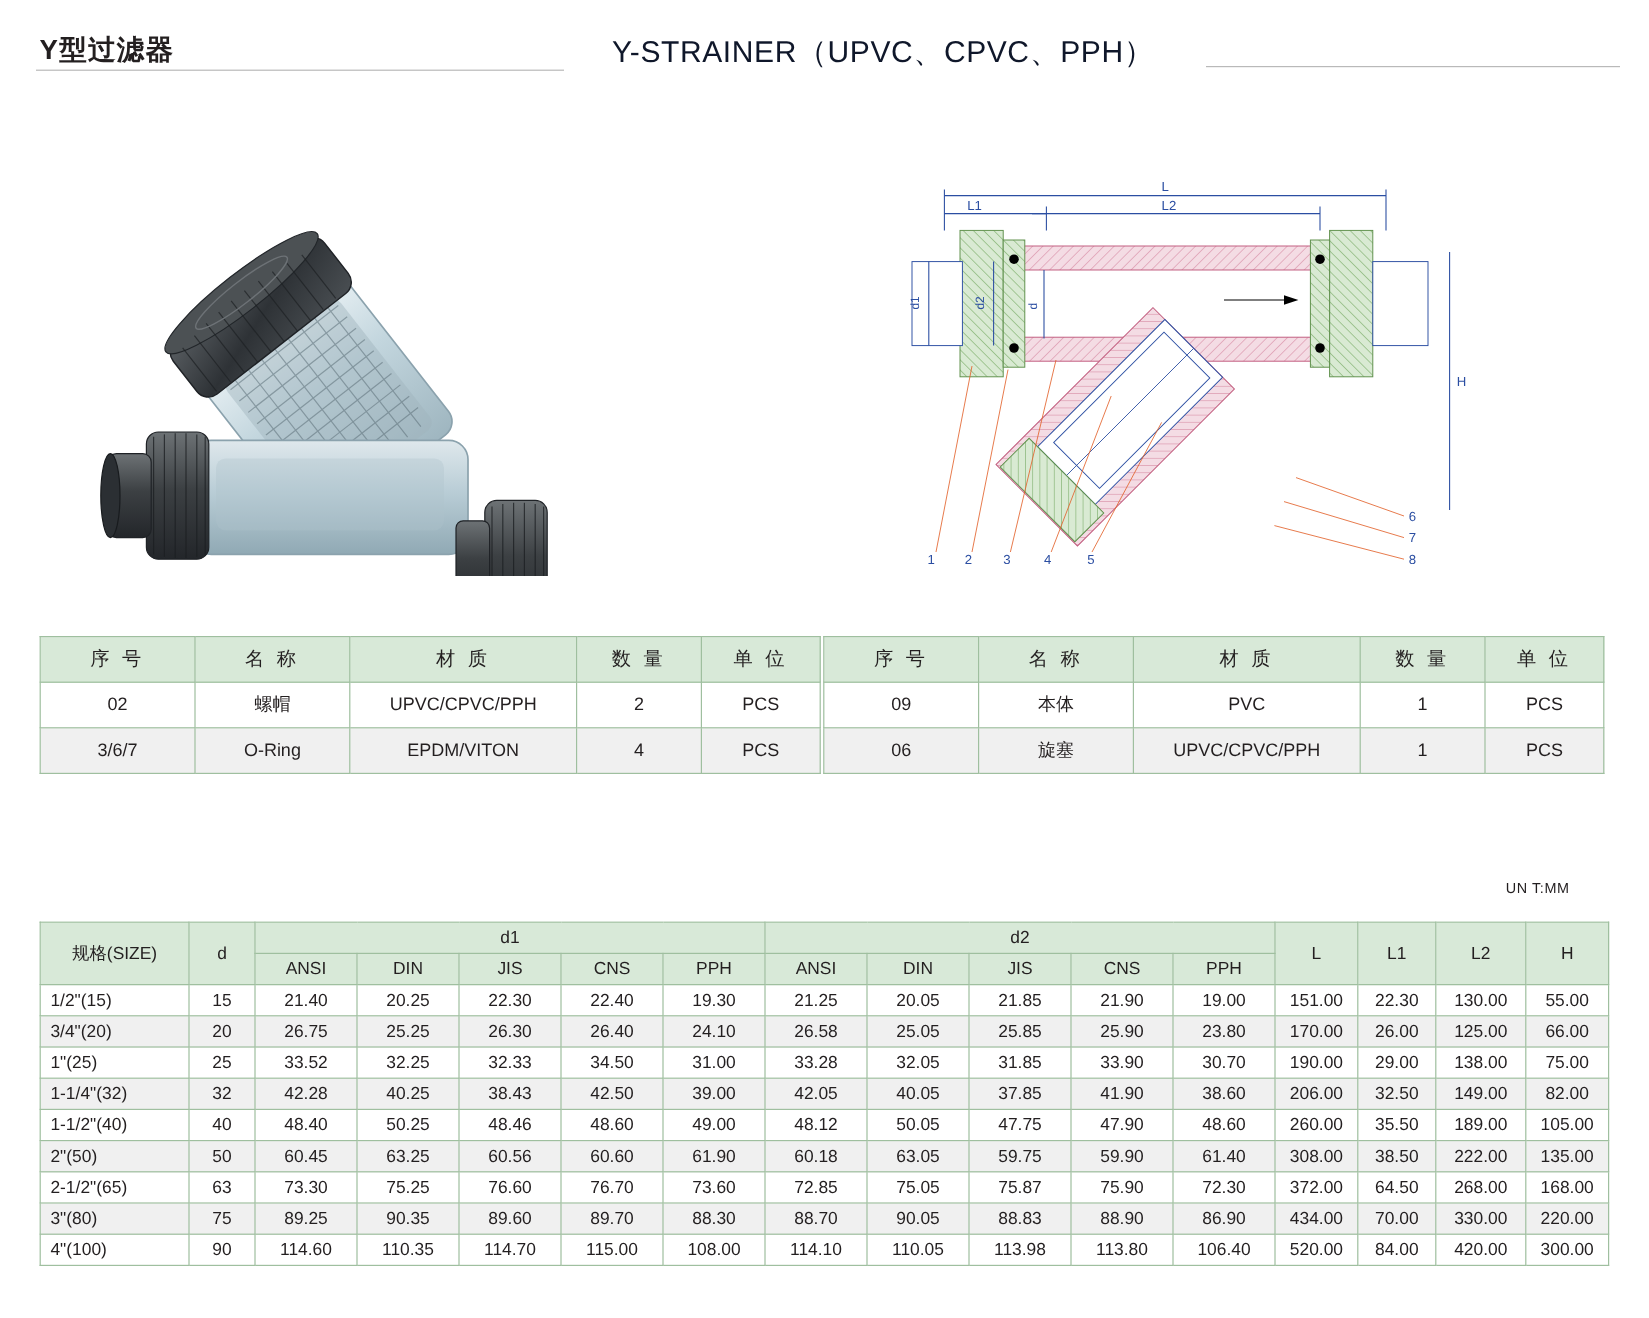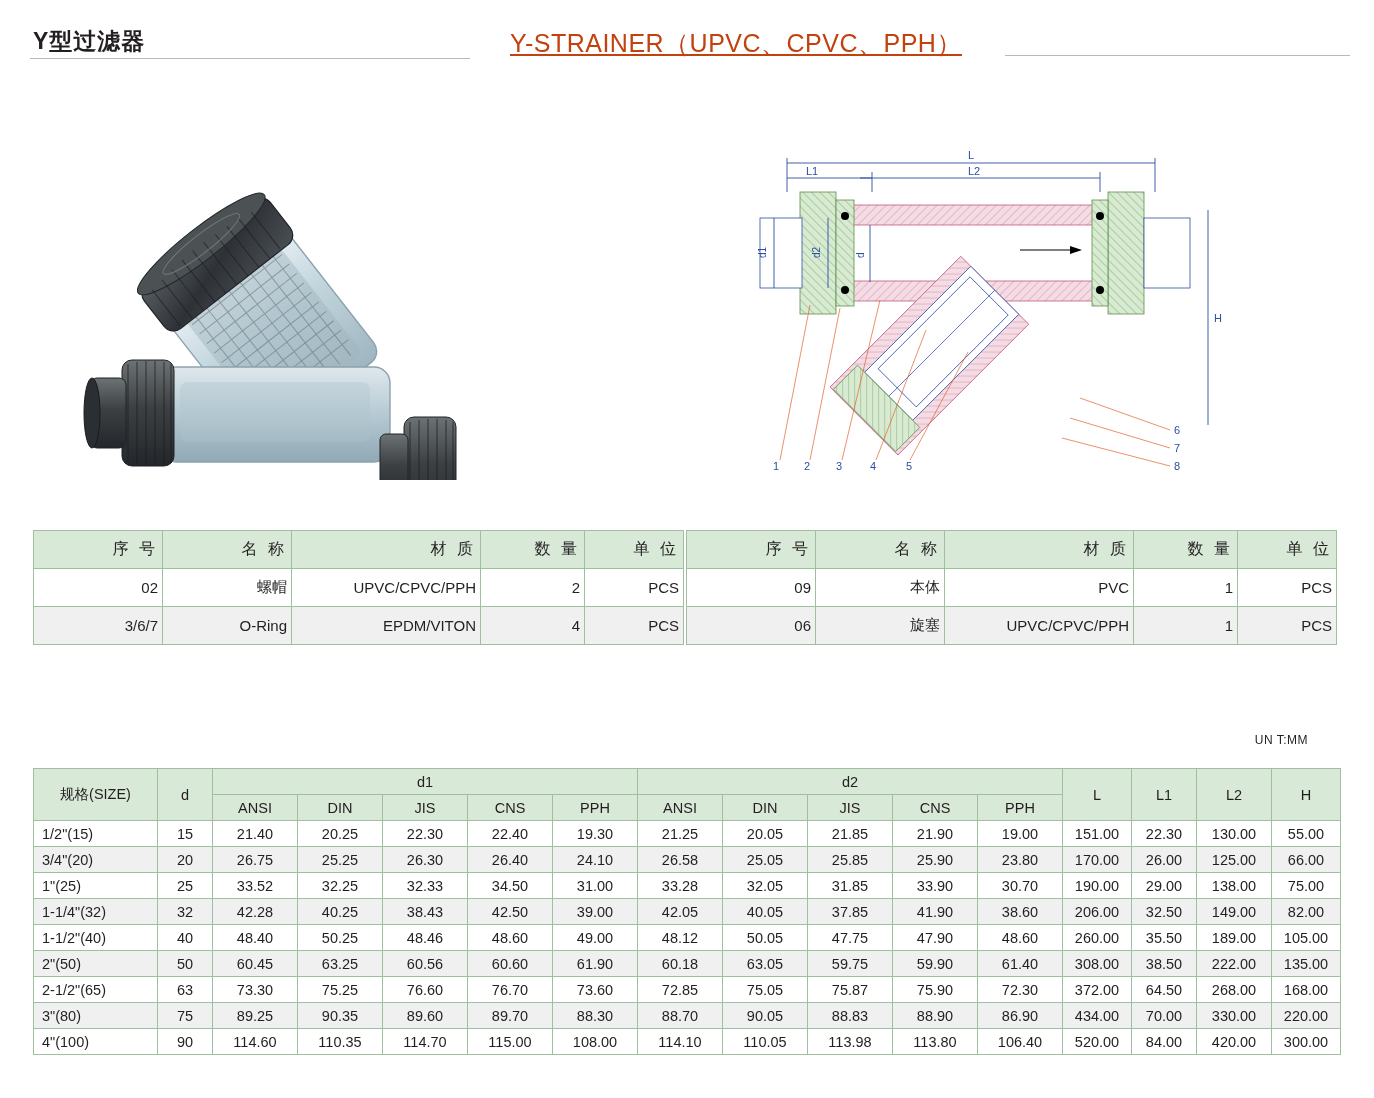--- a/index.html
+++ b/index.html
@@ -5,38 +5,38 @@
   html,body{margin:0;padding:0;}
   body{
     width:1374px;height:1098px;background:#ffffff;
     font-family:"Liberation Sans", sans-serif;
     color:#231f20;position:relative;overflow:hidden;
   }
   
   .header{position:absolute;left:0;top:0;width:1126px;height:66px;}
   .title-cn{position:absolute;left:33px;top:26px;font-size:23px;font-weight:bold;letter-spacing:1px;color:#231f20;}
   .title-rule{position:absolute;left:30px;top:58px;width:440px;height:1px;background:#b9b9b9;}
-  .title-en{position:absolute;left:510px;top:27px;font-size:25px;color:#c2410c;letter-spacing:0.5px;text-decoration:underline;}
+  .title-en{position:absolute;left:510px;top:27px;font-size:25px;color:#0f172a;letter-spacing:0.5px;}
   .header-rule{position:absolute;left:1005px;top:55px;width:345px;height:1px;background:#b9b9b9;}
 
   
   .figure-zone{position:absolute;left:0;top:70px;width:1374px;height:430px;}
 
   
   .photo{position:absolute;left:40px;top:80px;width:430px;height:330px;}
   .photo svg{display:block;}
 
   
   .drawing{position:absolute;left:740px;top:60px;width:620px;height:340px;}
   .drawing svg{display:block;}
 
   
   .parts-table{position:absolute;border-collapse:collapse;font-size:15px;}
   .parts-table th,.parts-table td{
-    border:1px solid #9fbf9f;text-align:right;color:#231f20;
+    border:1px solid #9fbf9f;text-align:center;color:#231f20;
     height:37px;padding:0 4px;font-weight:normal;
   }
   .parts-table thead th{background:#d8e9d8;font-size:16px;letter-spacing:3px;}
   .parts-table tbody tr:nth-child(even) td{background:#f0f0f0;}
   #parts-left{left:33px;top:530px;}
   #parts-right{left:686px;top:530px;}
 
   #parts-left th:nth-child(1),#parts-left td:nth-child(1){width:120px;}
   #parts-left th:nth-child(2),#parts-left td:nth-child(2){width:120px;}
   #parts-left th:nth-child(3),#parts-left td:nth-child(3){width:180px;}

